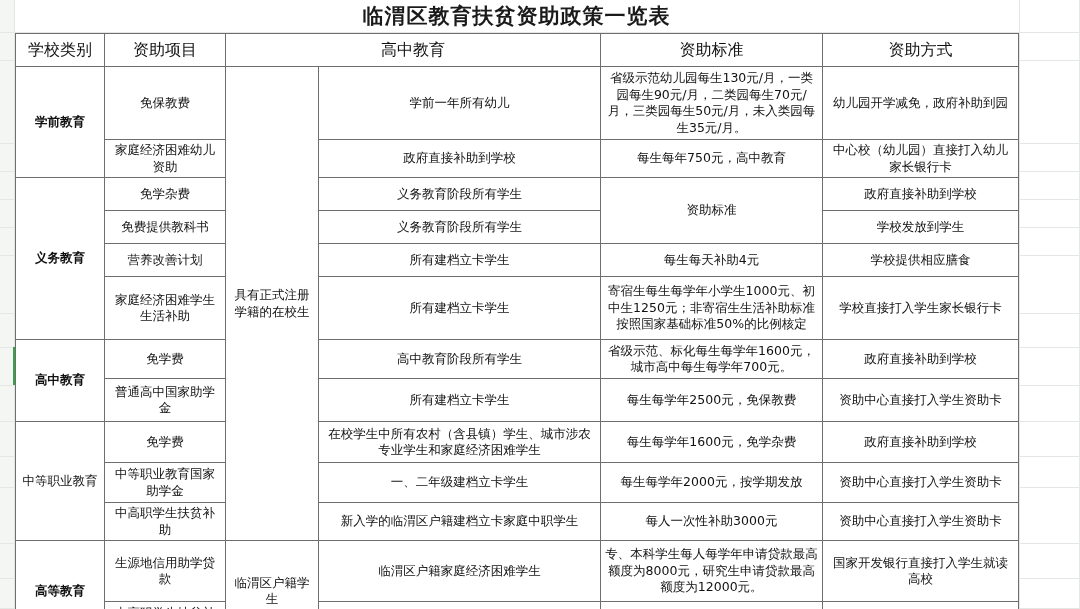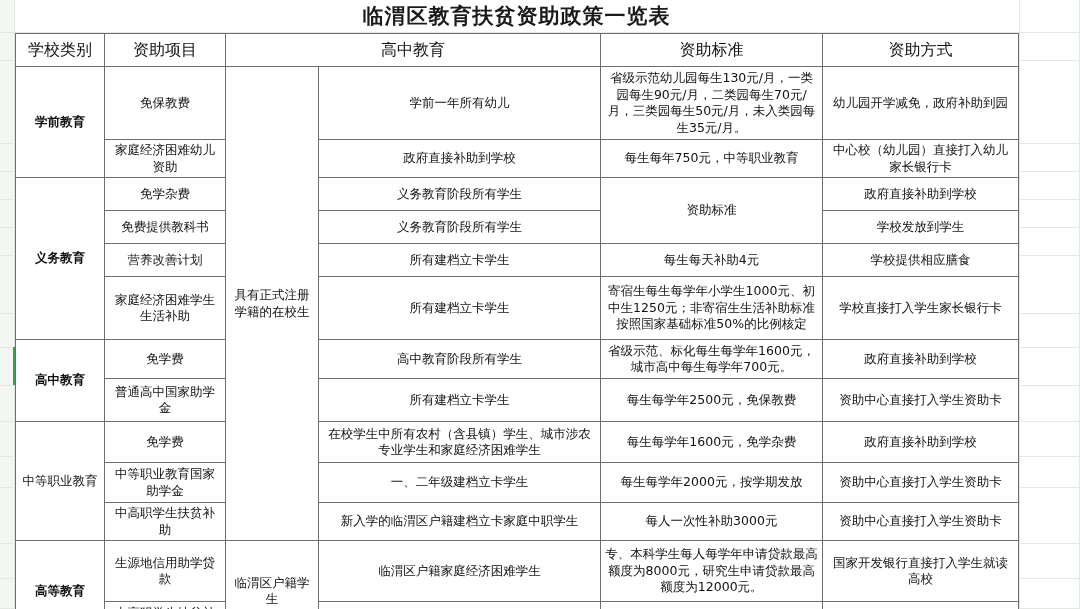--- a/index.html
+++ b/index.html
@@ -177,21 +177,21 @@
       <td class="cat" rowspan="2">学前教育</td>
       <td>免保教费</td>
       <td rowspan="11">具有正式注册学籍的在校生</td>
       <td>学前一年所有幼儿</td>
       <td class="left-text" style="height:68px">省级示范幼儿园每生130元/月，一类园每生90元/月，二类园每生70元/月，三类园每生50元/月，未入类园每生35元/月。</td>
       <td>幼儿园开学减免，政府补助到园</td>
     </tr>
     <tr>
       <td style="height:28px">家庭经济困难幼儿资助</td>
       <td>政府直接补助到学校</td>
-      <td>每生每年750元，中等职业教育</td>
+      <td>每生每年750元，高中教育</td>
       <td>中心校（幼儿园）直接打入幼儿家长银行卡</td>
     </tr>
 
     <tr>
       <td class="cat" rowspan="4">义务教育</td>
       <td style="height:28px">免学杂费</td>
       <td>义务教育阶段所有学生</td>
       <td rowspan="2">资助标准</td>
       <td>政府直接补助到学校</td>
     </tr>

